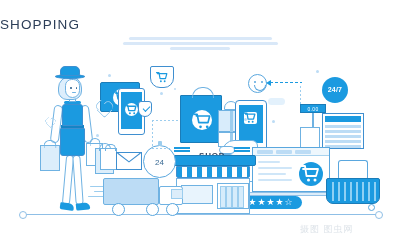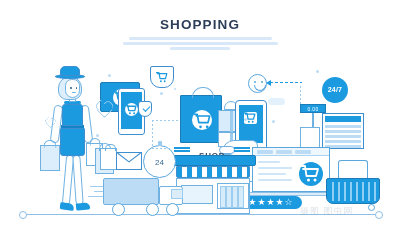--- a/index.html
+++ b/index.html
@@ -4,22 +4,22 @@
 <style>
   html,body{margin:0;padding:0;}
   body{
     width:400px;height:240px;overflow:hidden;background:#ffffff;
     font-family:"Liberation Sans", sans-serif;
   }
   .stage{position:relative;width:400px;height:240px;background:#fff;overflow:hidden;}
 
   
   .title{
-    position:absolute;left:0;top:17px;width:400px;text-align:center;
-    font-size:13.5px;font-weight:bold;letter-spacing:1.1px;color:#2c3e58;
+    position:absolute;left:0;top:17px;width:400px;
+    font-size:13.5px;font-weight:normal;letter-spacing:1.1px;color:#2c3e58;
   }
   .sub{position:absolute;left:0;top:37px;width:400px;text-align:center;}
   .sub .ln{
     display:block;margin:0 auto 2px auto;height:3px;border-radius:2px;
     background:#d9e8f8;
   }
   .sub .ln.a{width:143px;}
   .sub .ln.b{width:155px;}
   .sub .ln.c{width:60px;}
 
@@ -216,21 +216,21 @@
 
   
   .mon{left:100px;top:82px;width:40px;height:30px;background:#1b9ae0;border:1.2px solid #1b7cb8;border-radius:2px;}
   .mon .c{position:absolute;left:12px;top:6px;width:17px;height:17px;border-radius:50%;background:#fff;}
 
   
   .dot{position:absolute;border-radius:50%;background:#bcdcf5;}
   .dotline{position:absolute;background:repeating-linear-gradient(90deg,#9ccdee 0 2px,transparent 2px 4px);height:1px;}
   .dotcol{position:absolute;background:repeating-linear-gradient(180deg,#9ccdee 0 2px,transparent 2px 4px);width:1px;}
 
-  .wm{position:absolute;left:300px;top:205px;font-size:9px;color:rgba(140,160,180,.30);letter-spacing:1px;}
+  .wm{position:absolute;left:300px;top:223px;font-size:9px;color:rgba(140,160,180,.30);letter-spacing:1px;}
 
   svg{display:block;overflow:visible;}
 </style>
 </head>
 <body>
 
 <div class="stage">
 
   <div class="title">SHOPPING</div>
   <div class="sub">

